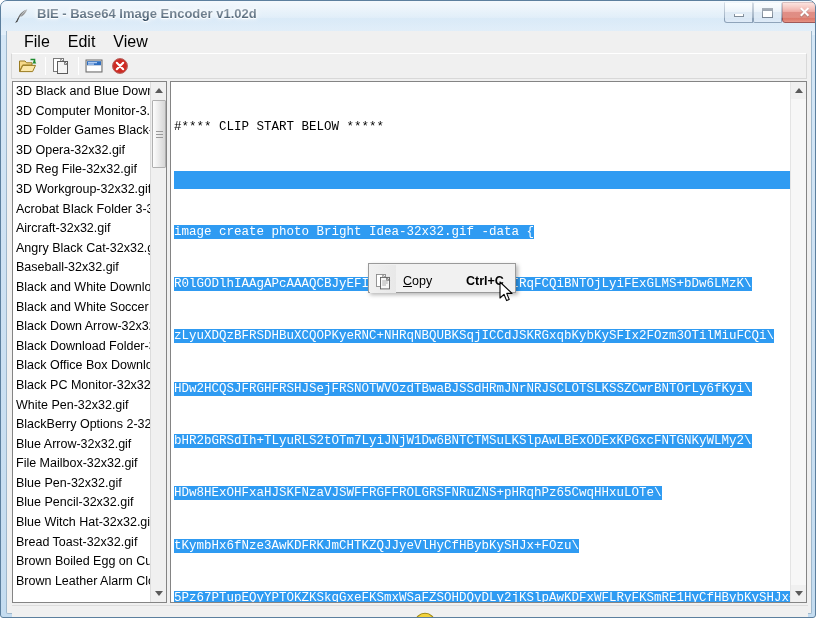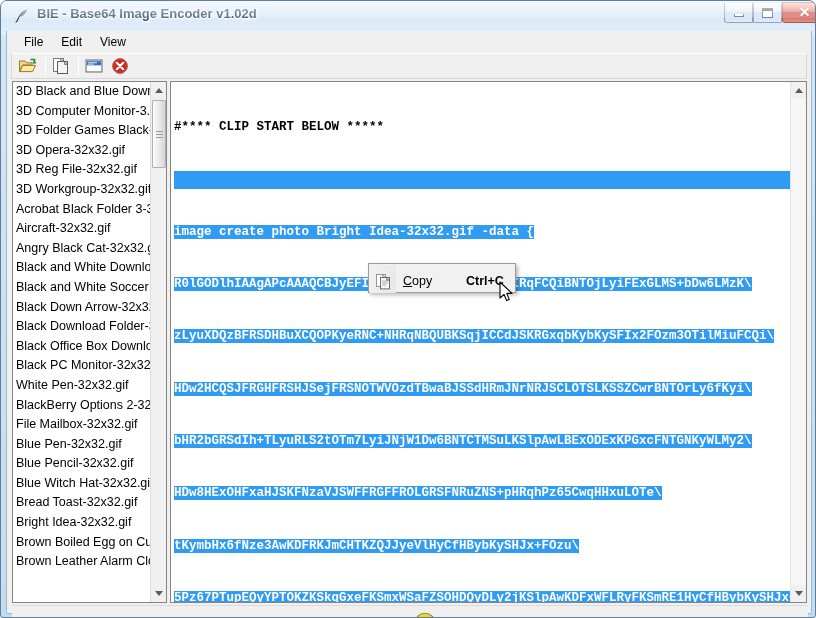--- a/index.html
+++ b/index.html
@@ -78,21 +78,21 @@
 
   
   #menu-bar {
     position: absolute; left: 0; top: 0;
     width: 804px; height: 22px;
     background: #f0f0f0;
     display: flex; align-items: center;
     padding-left: 8px;
   }
   .menu-item {
-    font-size: 12px; color: #000;
+    font-size: 16px; color: #000;
     padding: 2px 9px;
     cursor: default;
   }
 
   
   #toolbar {
     position: absolute; left: 4px; top: 22px;
     width: 796px; height: 26px;
     background: #f0f0f0;
     border: 1px solid #d8d8d8;
@@ -161,21 +161,20 @@
   #text-content {
     position:absolute; left:0; top:0;
     width: 620px; height: 520px;
     overflow: hidden;
     font-family: "Liberation Mono", monospace;
     font-size: 12.5px;
     line-height: 17.45px;
     white-space: pre;
     padding: 2px 0 0 3px;
     color:#000;
-    font-weight:bold;
   }
   .txt-line { height: 17.45px; white-space: pre; }
   .sel { background: #2f9bf2; color: #ffffff; display:inline; }
   .sel-blank { background:#2f9bf2; display:block; height:17.45px; }
 
   
   #text-scrollbar {
     position:absolute; right:0; top:0; width:16px; height:520px;
     background:#f7f7f7; border-left:1px solid #e4e4e4;
   }
@@ -303,34 +302,35 @@
       <div id="file-list">
         <div class="file-item">3D Black and Blue Down</div>
         <div class="file-item">3D Computer Monitor-3.</div>
         <div class="file-item">3D Folder Games Black-3</div>
         <div class="file-item">3D Opera-32x32.gif</div>
         <div class="file-item">3D Reg File-32x32.gif</div>
         <div class="file-item">3D Workgroup-32x32.gif</div>
         <div class="file-item">Acrobat Black Folder 3-3</div>
         <div class="file-item">Aircraft-32x32.gif</div>
         <div class="file-item">Angry Black Cat-32x32.g</div>
+        <div class="file-item">Baseball-32x32.gif</div>
         <div class="file-item">Black and White Downlo</div>
         <div class="file-item">Black and White Soccer E</div>
         <div class="file-item">Black Down Arrow-32x32</div>
         <div class="file-item">Black Download Folder-3</div>
         <div class="file-item">Black Office Box Downlo</div>
         <div class="file-item">Black PC Monitor-32x32.</div>
         <div class="file-item">White Pen-32x32.gif</div>
         <div class="file-item">BlackBerry Options 2-32x</div>
+        <div class="file-item">Blue Arrow-32x32.gif</div>
         <div class="file-item">File Mailbox-32x32.gif</div>
         <div class="file-item">Blue Pen-32x32.gif</div>
         <div class="file-item">Blue Pencil-32x32.gif</div>
         <div class="file-item">Blue Witch Hat-32x32.gif</div>
         <div class="file-item">Bread Toast-32x32.gif</div>
-        <div class="file-item">Bright Idea-32x32.gif</div>
         <div class="file-item">Brown Boiled Egg on Cu</div>
         <div class="file-item">Brown Leather Alarm Clo</div>
 
       </div>
       <div id="list-scrollbar">
         <div class="sb-arrow">
           <div class="sb-tri-up"></div>
         </div>
         <div id="list-thumb">
           <div class="grip-lines">

